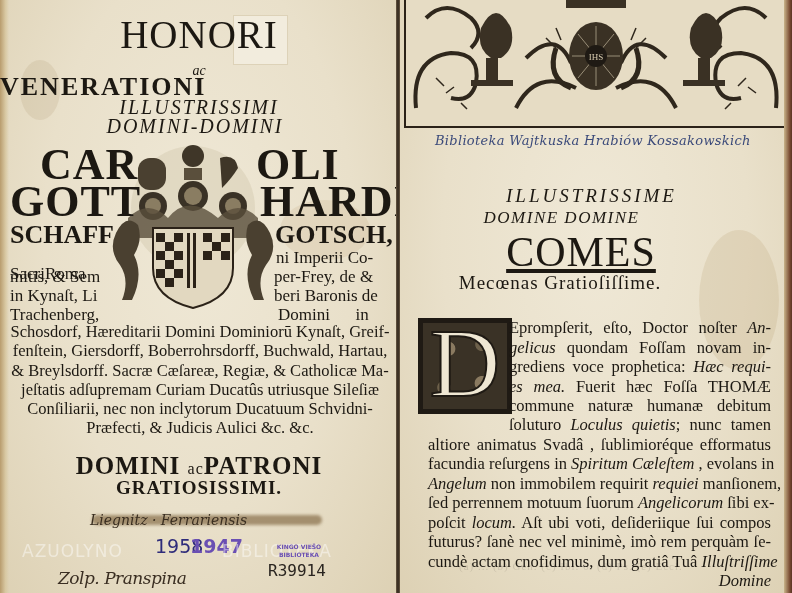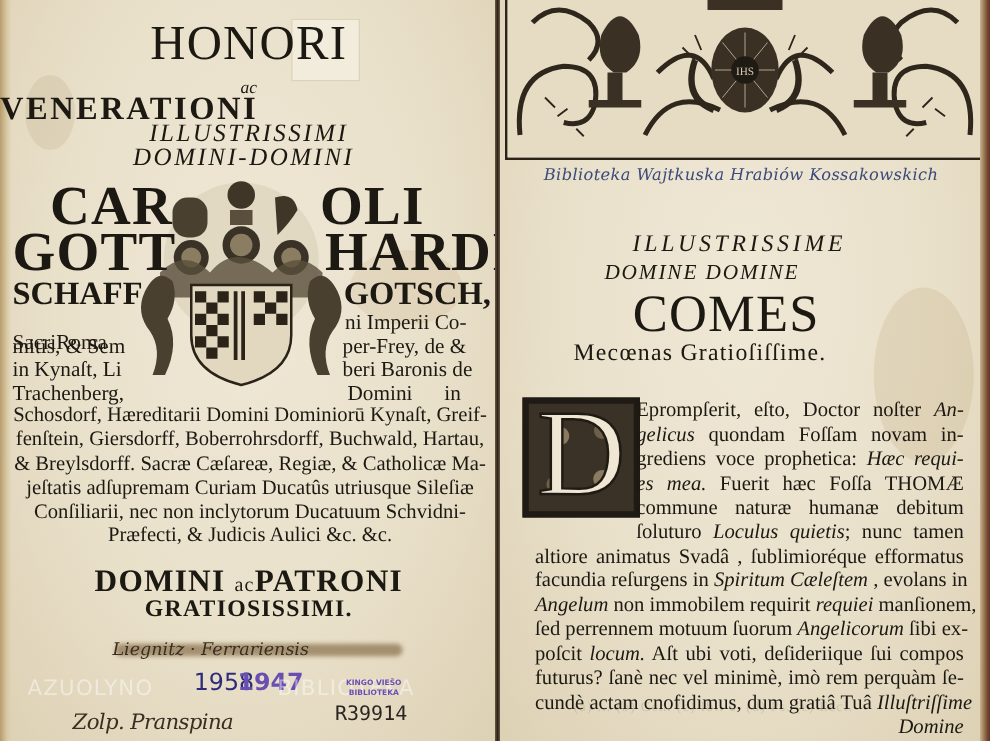--- a/index.html
+++ b/index.html
@@ -82,21 +82,21 @@
   .headpiece {
     position: absolute; left: 5px; top: -2px; width: 380px; height: 128px;
     border: 2px solid #2b2218; border-top: none;
   }
   .provenance {
     position: absolute; left: 36px; top: 133px; font-family: "DejaVu Serif", serif; font-style: italic;
     font-size: 13px; color: #3b4a7a; white-space: nowrap; letter-spacing: 0.3px;
   }
   .r-illus { position: absolute; left: 0; width: 385px; top: 185px; text-align: center; font-style: italic; font-size: 19px; letter-spacing: 3px; }
   .r-domine { position: absolute; left: 0; width: 325px; top: 208px; text-align: center; font-style: italic; font-size: 17px; letter-spacing: 1.5px; }
-  .r-comes { position: absolute; left: 0; width: 364px; top: 228px; text-align: center; font-size: 42px; letter-spacing: 1px; }
+  .r-comes { position: absolute; left: 0; width: 364px; top: 228px; text-align: center; font-size: 42px; letter-spacing: 1px; text-decoration: underline; }
   .r-mec { position: absolute; left: 0; width: 322px; top: 272px; text-align: center; font-size: 19px; letter-spacing: 1px; }
   .dropcap {
     position: absolute; left: 19px; top: 318px; width: 90px; height: 92px;
     background: #1f1a14; border: 2px solid #1f1a14;
   }
   .dropcap-inner {
     position: absolute; inset: 3px; background:
       radial-gradient(circle at 30% 30%, #8a7a60 0 8%, transparent 9%),
       radial-gradient(circle at 70% 70%, #8a7a60 0 8%, transparent 9%),
       radial-gradient(circle at 70% 25%, #6d604a 0 7%, transparent 8%),

